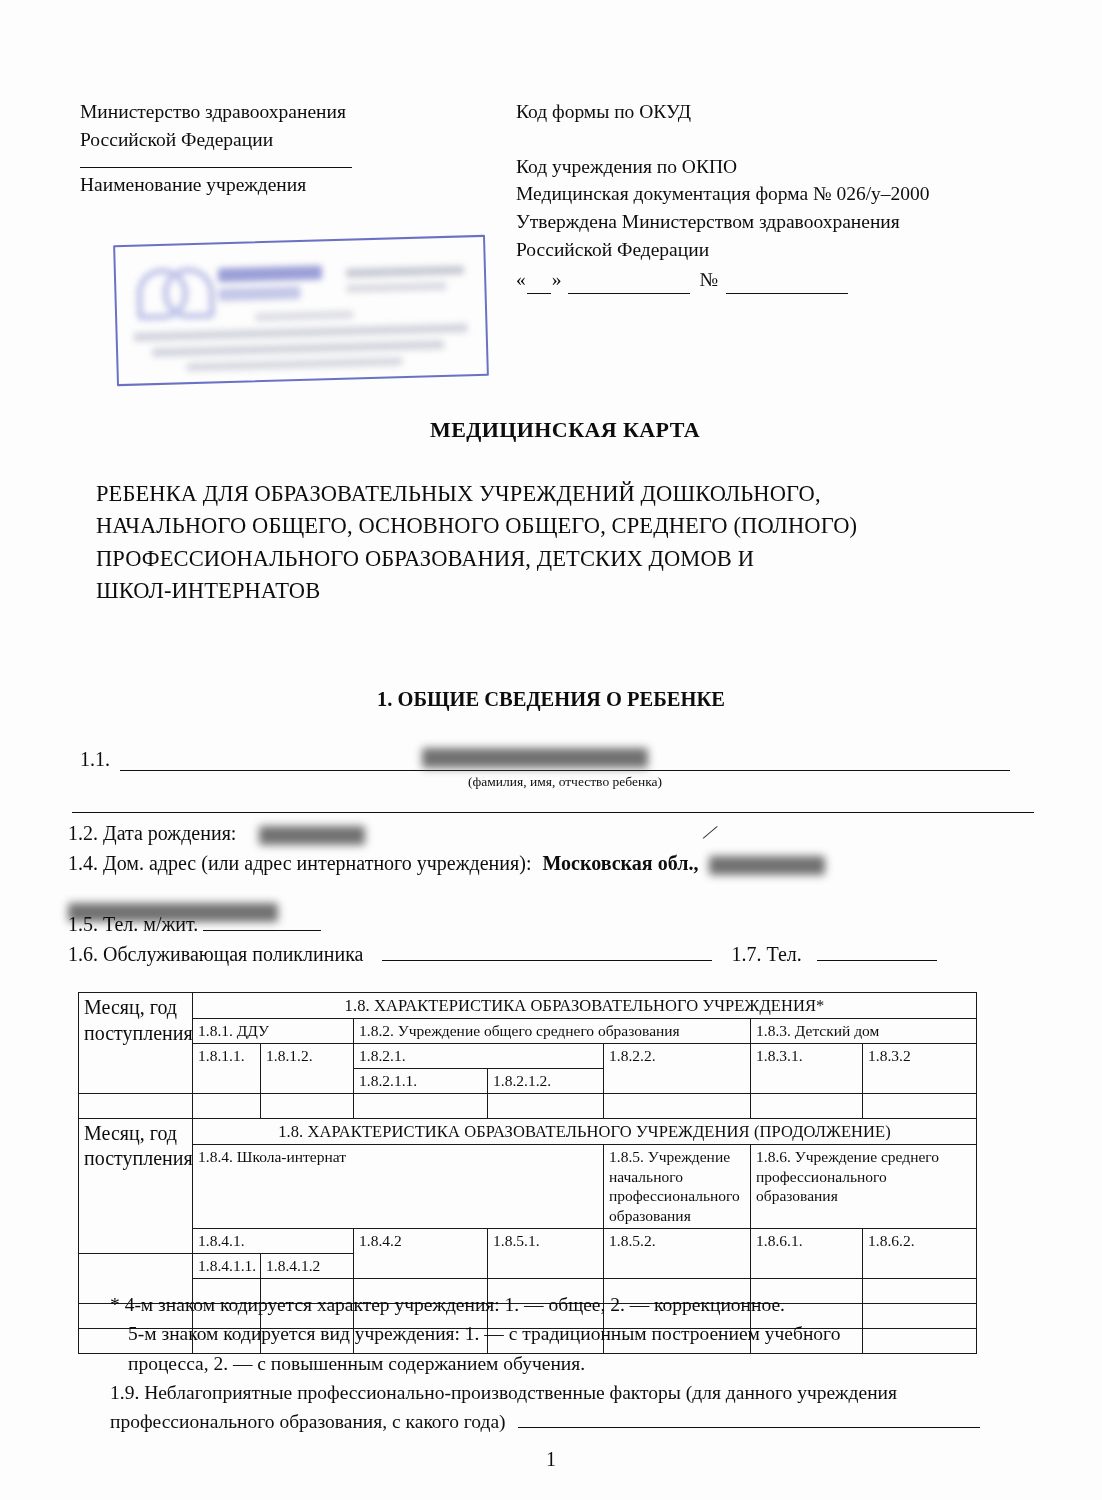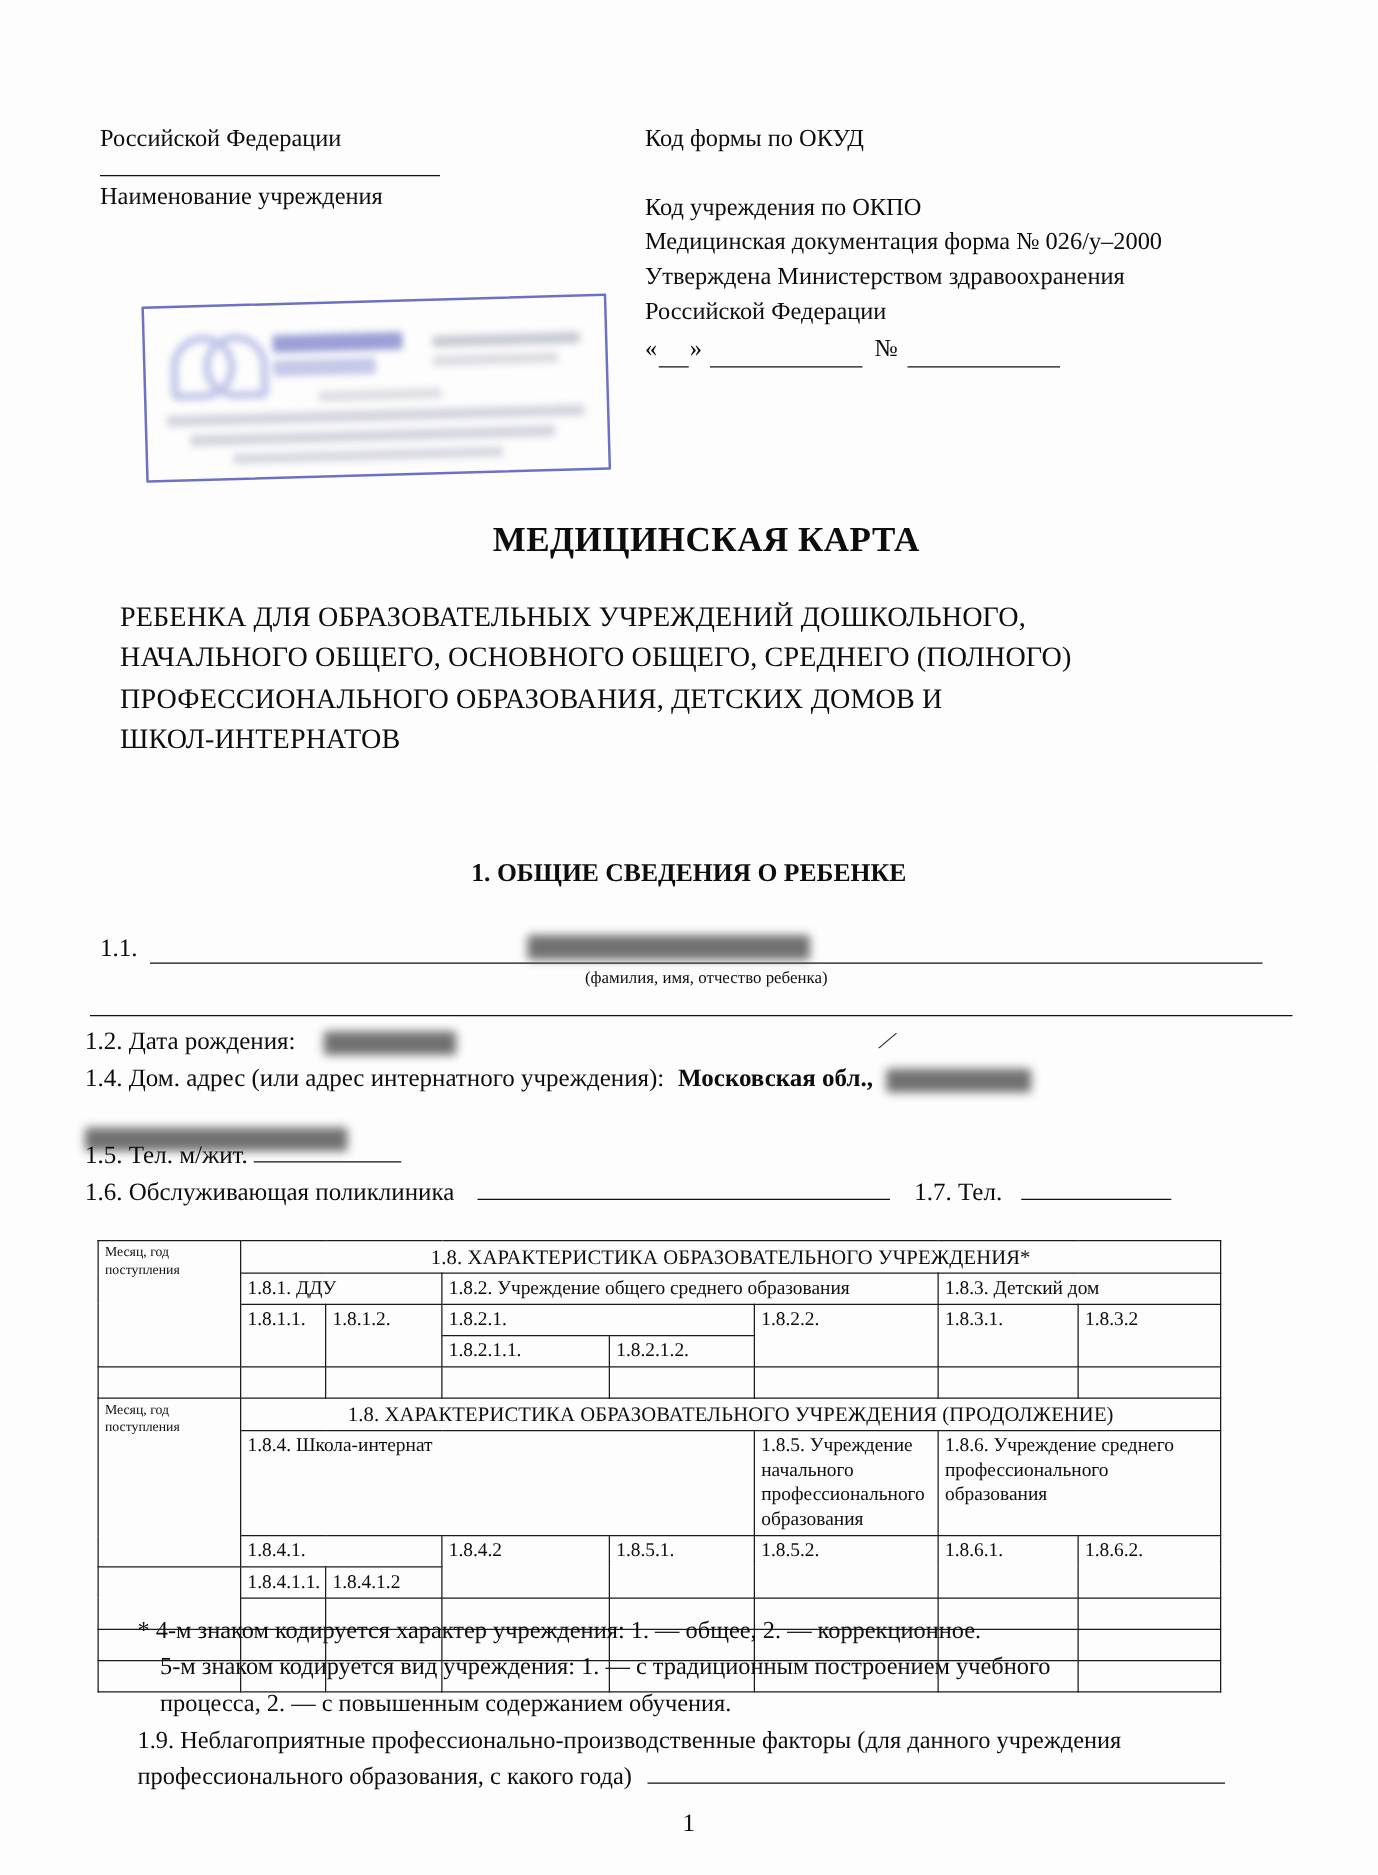--- a/index.html
+++ b/index.html
@@ -120,21 +120,21 @@
   }
   .stamp-word.light { background: #8d93d3; opacity:.7; }
   .stamp-word.grey { background: #6f7490; opacity:.52; }
 
   
   .title-main {
     position: absolute;
     top: 417px;
     left: 0; right: 0;
     text-align: center;
-    font-size: 28px;
+    font-size: 22px;
     font-weight: bold;
     letter-spacing: .4px;
     padding-left: 28px;
   }
   .title-sub {
     position: absolute;
     top: 478px;
     left: 96px;
     width: 910px;
     font-size: 22.5px;
@@ -246,21 +246,21 @@
     height: 19px;
   }
   .edu-table td.nb-top { border-top: none; }
   .ttl {
     text-align: center;
     font-size: 16.5px;
     letter-spacing: .1px;
     padding: 2px 4px;
   }
   .mg {
-    font-size: 11px;
+    font-size: 20px;
     line-height: 1.32;
     vertical-align: top;
   }
   .blank-row td { height: 20px; }
   .tall td { height: 26px; }
 
   
   .footnote {
     position: absolute;
     left: 78px;
@@ -286,20 +286,21 @@
     text-align: center;
     font-size: 20px;
   }
 </style>
 </head>
 <body>
 
 <div class="page">
 
   <div class="hdr-left">
+    <div>Министерство здравоохранения</div>
     <div>Российской Федерации</div>
     <div class="rule"></div>
     <div>Наименование учреждения</div>
   </div>
 
   <div class="hdr-right">
     <div>Код формы по ОКУД</div>
     <div class="gap"></div>
     <div>Код учреждения по ОКПО</div>
     <div>Медицинская документация форма № 026/у–2000</div>

